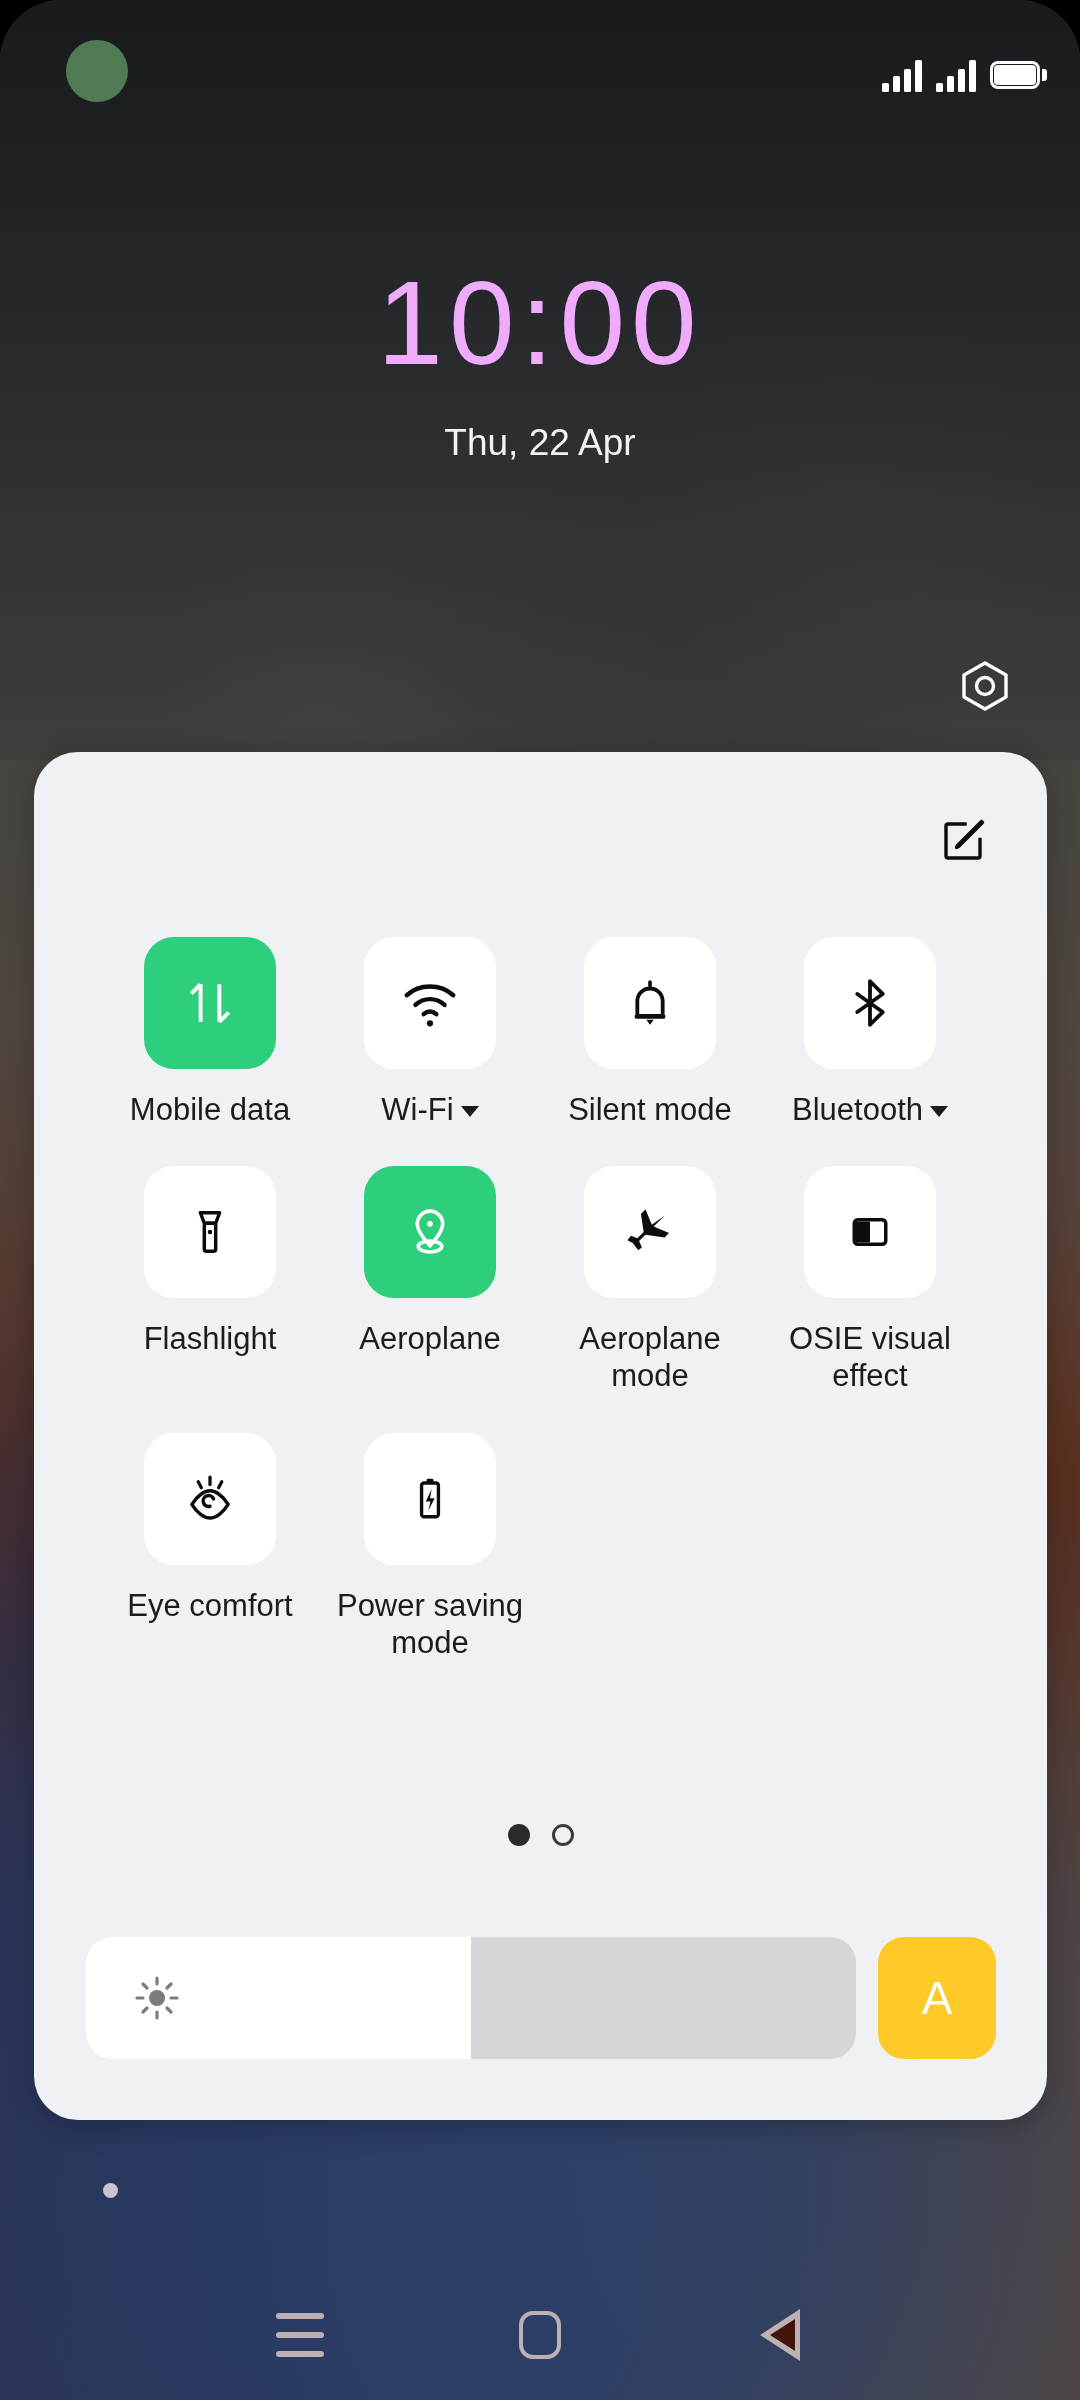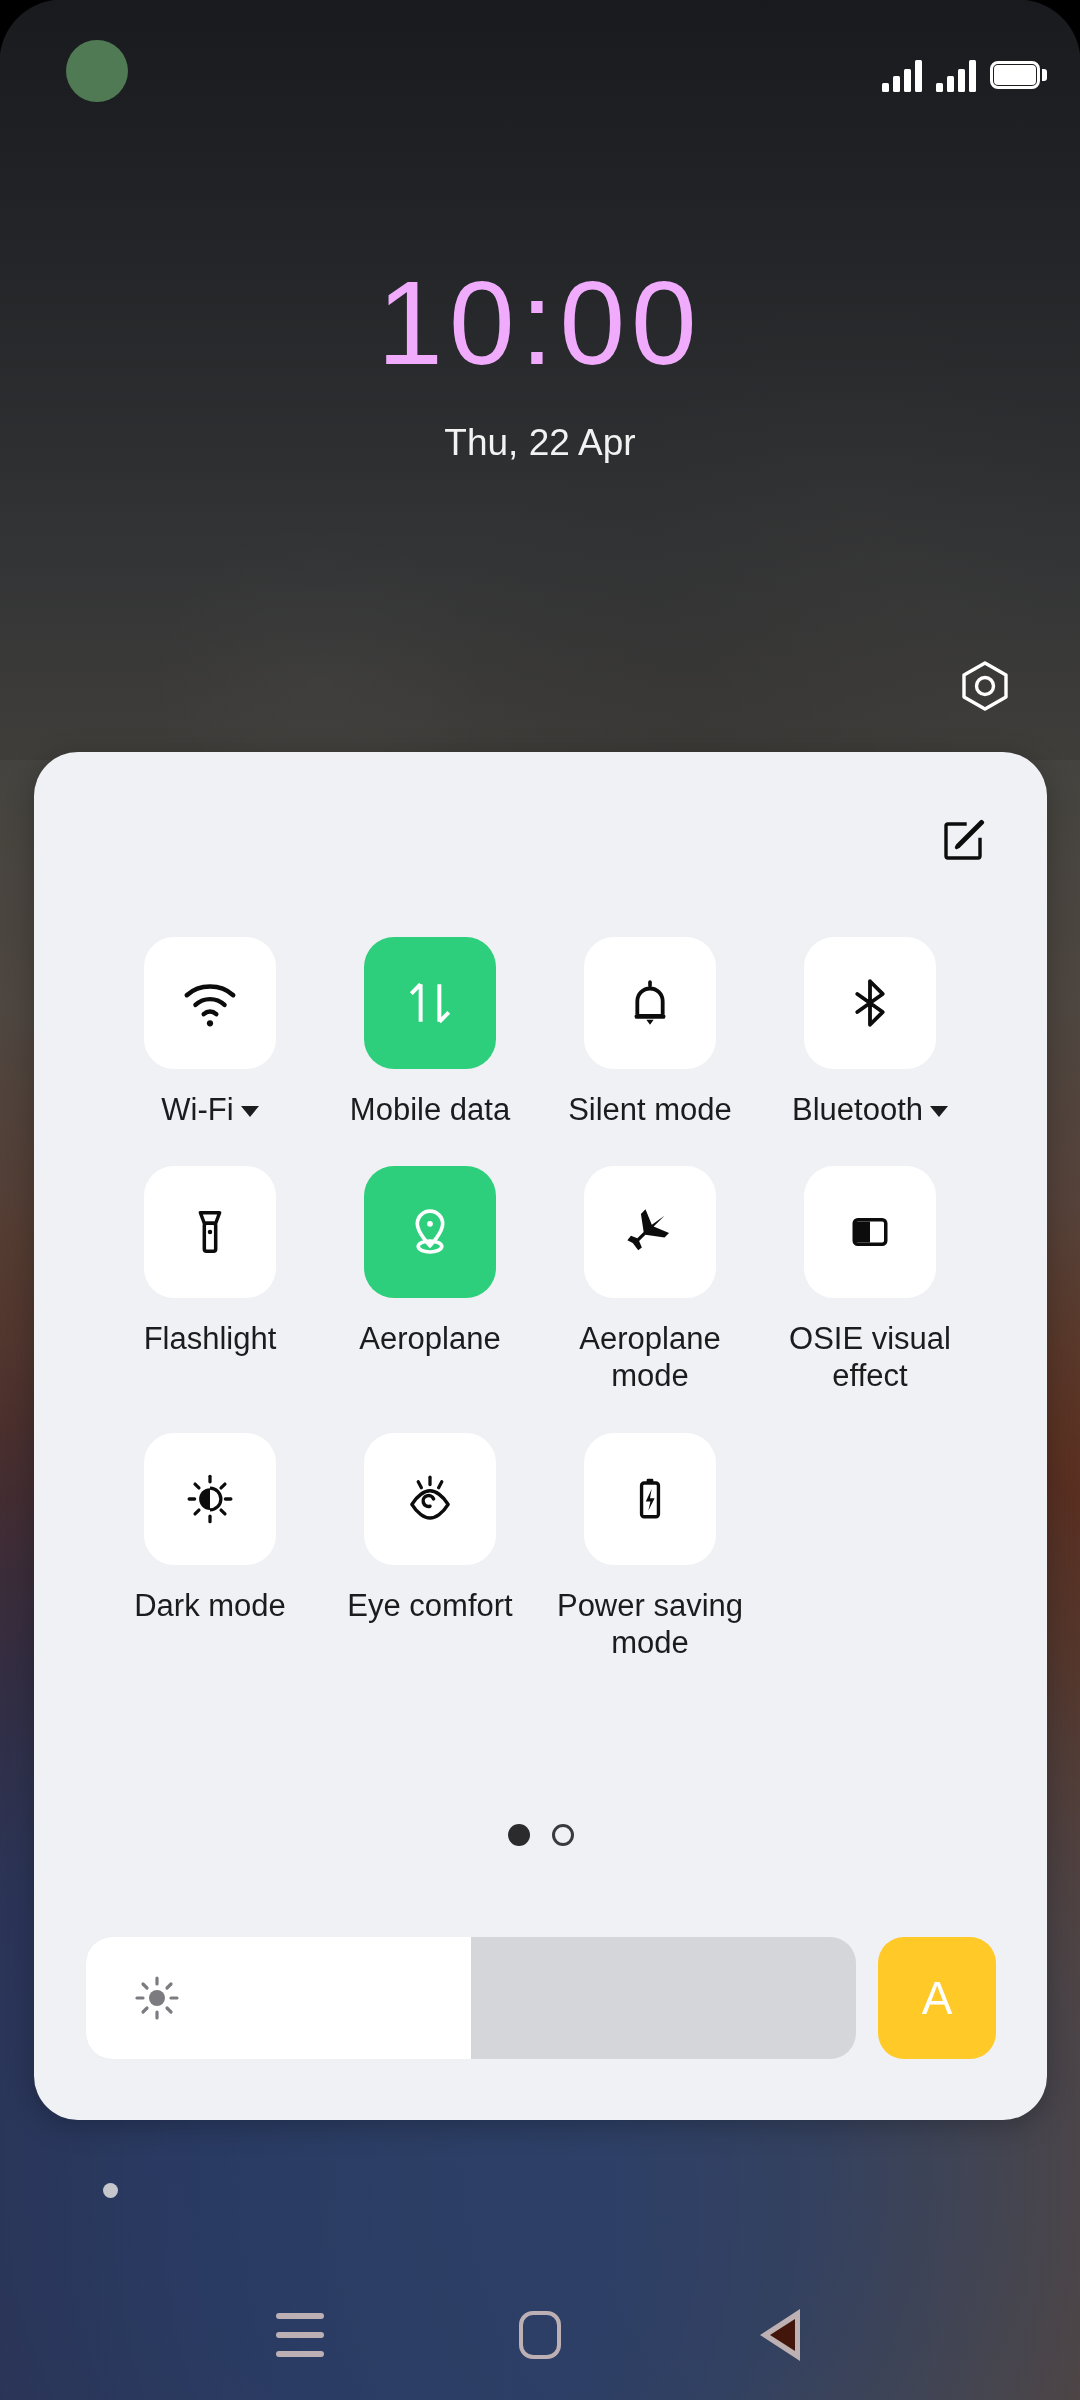--- a/index.html
+++ b/index.html
@@ -310,50 +310,50 @@
       <svg viewBox="0 0 48 48" width="48" height="48" aria-hidden="true">
         <path d="M40 24.5 V41 a2 2 0 0 1-2 2 H8 a2 2 0 0 1-2-2 V11 a2 2 0 0 1 2-2 H25" fill="none" stroke="#0c0c0c" stroke-width="3.4" stroke-linecap="square"></path>
         <path d="M41.5 6.5 L17.5 30.5 L16.5 32.5 L18.5 31.5 L42.5 7.5 Z" fill="none" stroke="#0c0c0c" stroke-width="3.4" stroke-linejoin="round"></path>
       </svg>
       <span class="hidden-text">Edit</span>
     </div>
 
     <div id="tile-grid">
 
       <div class="tile">
-        <div class="tile-btn">
-          <svg viewBox="0 0 64 64" width="62" height="62" aria-hidden="true">
-            <path d="M8 24c13-12 35-12 48 0" fill="none" stroke="#0c0c0c" stroke-width="4.6" stroke-linecap="round"></path>
-            <path d="M17 34c8.5-8 21.5-8 30 0" fill="none" stroke="#0c0c0c" stroke-width="4.6" stroke-linecap="round"></path>
-            <path d="M25.5 43.5c4-3.6 9-3.6 13 0" fill="none" stroke="#0c0c0c" stroke-width="4.6" stroke-linecap="round"></path>
-            <circle cx="32" cy="53" r="3.2" fill="#0c0c0c"></circle>
-          </svg>
-        </div>
-        <div class="tile-label">
-          <span class="txt">Wi-Fi</span>
-          <span class="caret"></span>
-        </div>
-      </div>
-
-      <div class="tile">
         <div class="tile-btn on" style="background: rgb(46, 207, 124);">
           <svg viewBox="0 0 64 64" width="60" height="60" aria-hidden="true">
             <path d="M22 52 V12" fill="none" stroke="#fff" stroke-width="4.2" stroke-linecap="butt"></path>
             <path d="M12 22 L22 12" fill="none" stroke="#fff" stroke-width="4.2" stroke-linecap="butt"></path>
             <path d="M42 12 V52" fill="none" stroke="#fff" stroke-width="4.2" stroke-linecap="butt"></path>
             <path d="M52 42 L42 52" fill="none" stroke="#fff" stroke-width="4.2" stroke-linecap="butt"></path>
           </svg>
         </div>
         <div class="tile-label">
           <span class="txt">Mobile data</span>
         </div>
       </div>
 
       <div class="tile">
         <div class="tile-btn">
+          <svg viewBox="0 0 64 64" width="62" height="62" aria-hidden="true">
+            <path d="M8 24c13-12 35-12 48 0" fill="none" stroke="#0c0c0c" stroke-width="4.6" stroke-linecap="round"></path>
+            <path d="M17 34c8.5-8 21.5-8 30 0" fill="none" stroke="#0c0c0c" stroke-width="4.6" stroke-linecap="round"></path>
+            <path d="M25.5 43.5c4-3.6 9-3.6 13 0" fill="none" stroke="#0c0c0c" stroke-width="4.6" stroke-linecap="round"></path>
+            <circle cx="32" cy="53" r="3.2" fill="#0c0c0c"></circle>
+          </svg>
+        </div>
+        <div class="tile-label">
+          <span class="txt">Wi-Fi</span>
+          <span class="caret"></span>
+        </div>
+      </div>
+
+      <div class="tile">
+        <div class="tile-btn">
           <svg viewBox="0 0 64 64" width="58" height="58" aria-hidden="true">
             <path d="M32 9 V13" fill="none" stroke="#0c0c0c" stroke-width="4" stroke-linecap="round"></path>
             <path d="M18 44 V30 a14 14 0 0 1 28 0 V44" fill="none" stroke="#0c0c0c" stroke-width="4.2" stroke-linejoin="round"></path>
             <rect x="15" y="44" width="34" height="5.5" rx="2.4" fill="#0c0c0c"></rect>
             <path d="M28 50.5 L32 56 L36 50.5 Z" fill="#0c0c0c"></path>
           </svg>
         </div>
         <div class="tile-label">
           <span class="txt">Silent mode</span>
         </div>
@@ -416,41 +416,20 @@
             <rect x="14" y="18" width="36" height="28" rx="4" fill="none" stroke="#0c0c0c" stroke-width="4"></rect>
             <path d="M16 20 H32 V44 H16 Z" fill="#0c0c0c"></path>
           </svg>
         </div>
         <div class="tile-label">
           <span class="txt">OSIE visual
 effect</span>
         </div>
       </div>
 
-      <div class="tile">
-        <div class="tile-btn">
-          <svg viewBox="0 0 64 64" width="58" height="58" aria-hidden="true">
-            <path d="M32 20 a12 12 0 0 0 0 24 Z" fill="#0c0c0c"></path>
-            <path d="M32 20 a12 12 0 0 1 0 24" fill="none" stroke="#0c0c0c" stroke-width="3.6"></path>
-            <g stroke="#0c0c0c" stroke-width="3.6" stroke-linecap="round">
-              <path d="M32 7 V13"></path>
-                <path d="M32 51 V57"></path>
-              <path d="M9 32 H15"></path>
-                <path d="M49 32 H55"></path>
-              <path d="M15.5 15.5 L19.8 19.8"></path>
-                <path d="M44.2 44.2 L48.5 48.5"></path>
-              <path d="M48.5 15.5 L44.2 19.8"></path>
-                <path d="M19.8 44.2 L15.5 48.5"></path>
-            </g>
-          </svg>
-        </div>
-        <div class="tile-label">
-          <span class="txt">Dark mode</span>
-        </div>
-      </div>
 
       <div class="tile">
         <div class="tile-btn">
           <svg viewBox="0 0 64 64" width="58" height="58" aria-hidden="true">
             <path d="M12 38 c6-10 14-15 20-15 s14 5 20 15 c-6 10-14 15-20 15 s-14-5-20-15 Z" fill="none" stroke="#0c0c0c" stroke-width="3.8" stroke-linejoin="round"></path>
             <path d="M36 32 a6 6 0 1 0 -4 8" fill="none" stroke="#0c0c0c" stroke-width="3.8" stroke-linecap="round"></path>
             <g stroke="#0c0c0c" stroke-width="3.6" stroke-linecap="round">
               <path d="M32 8 V16"></path>
               <path d="M19 13 L22.5 19.5"></path>
               <path d="M45 13 L41.5 19.5"></path>

